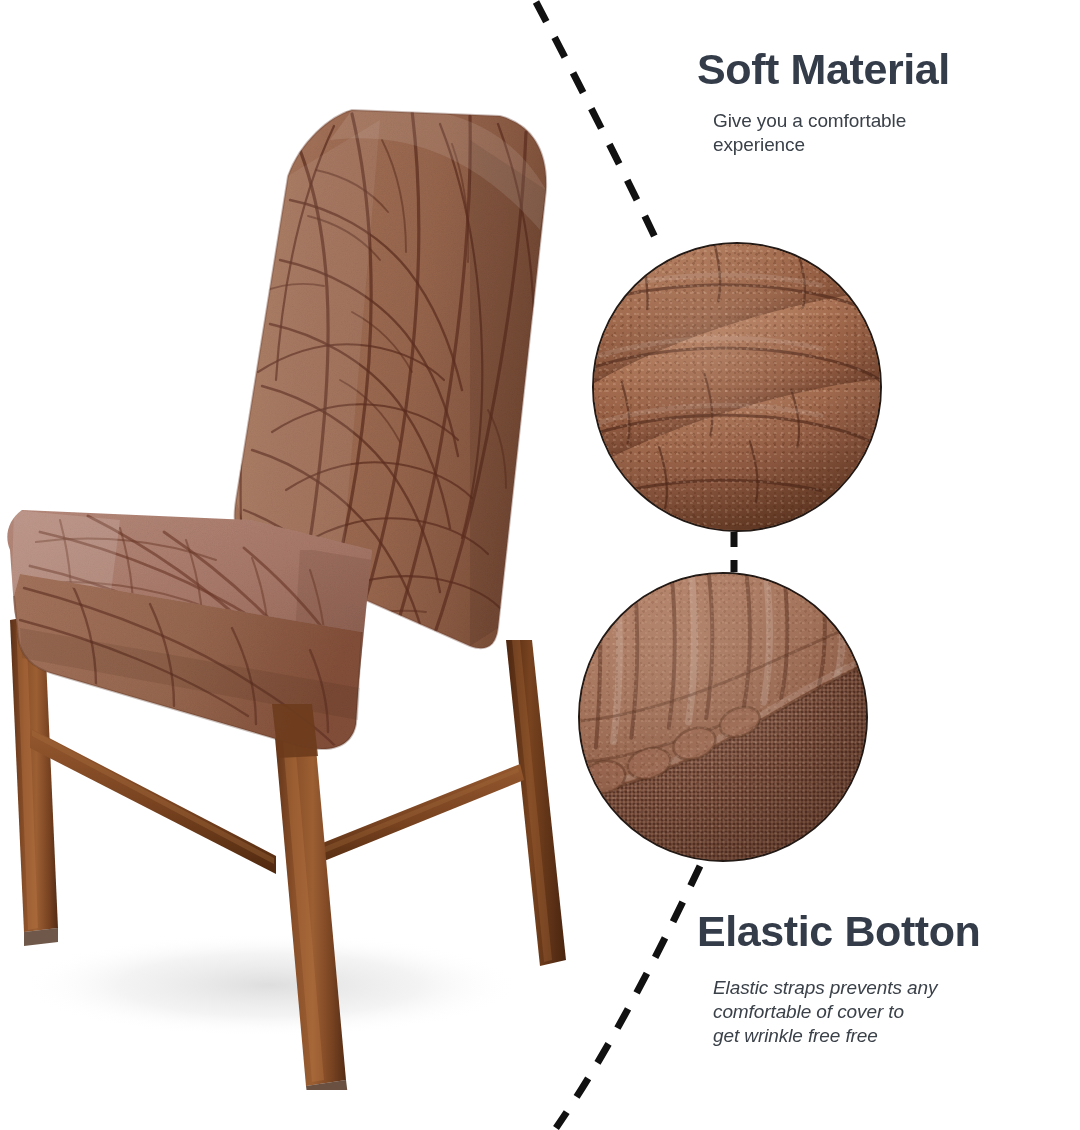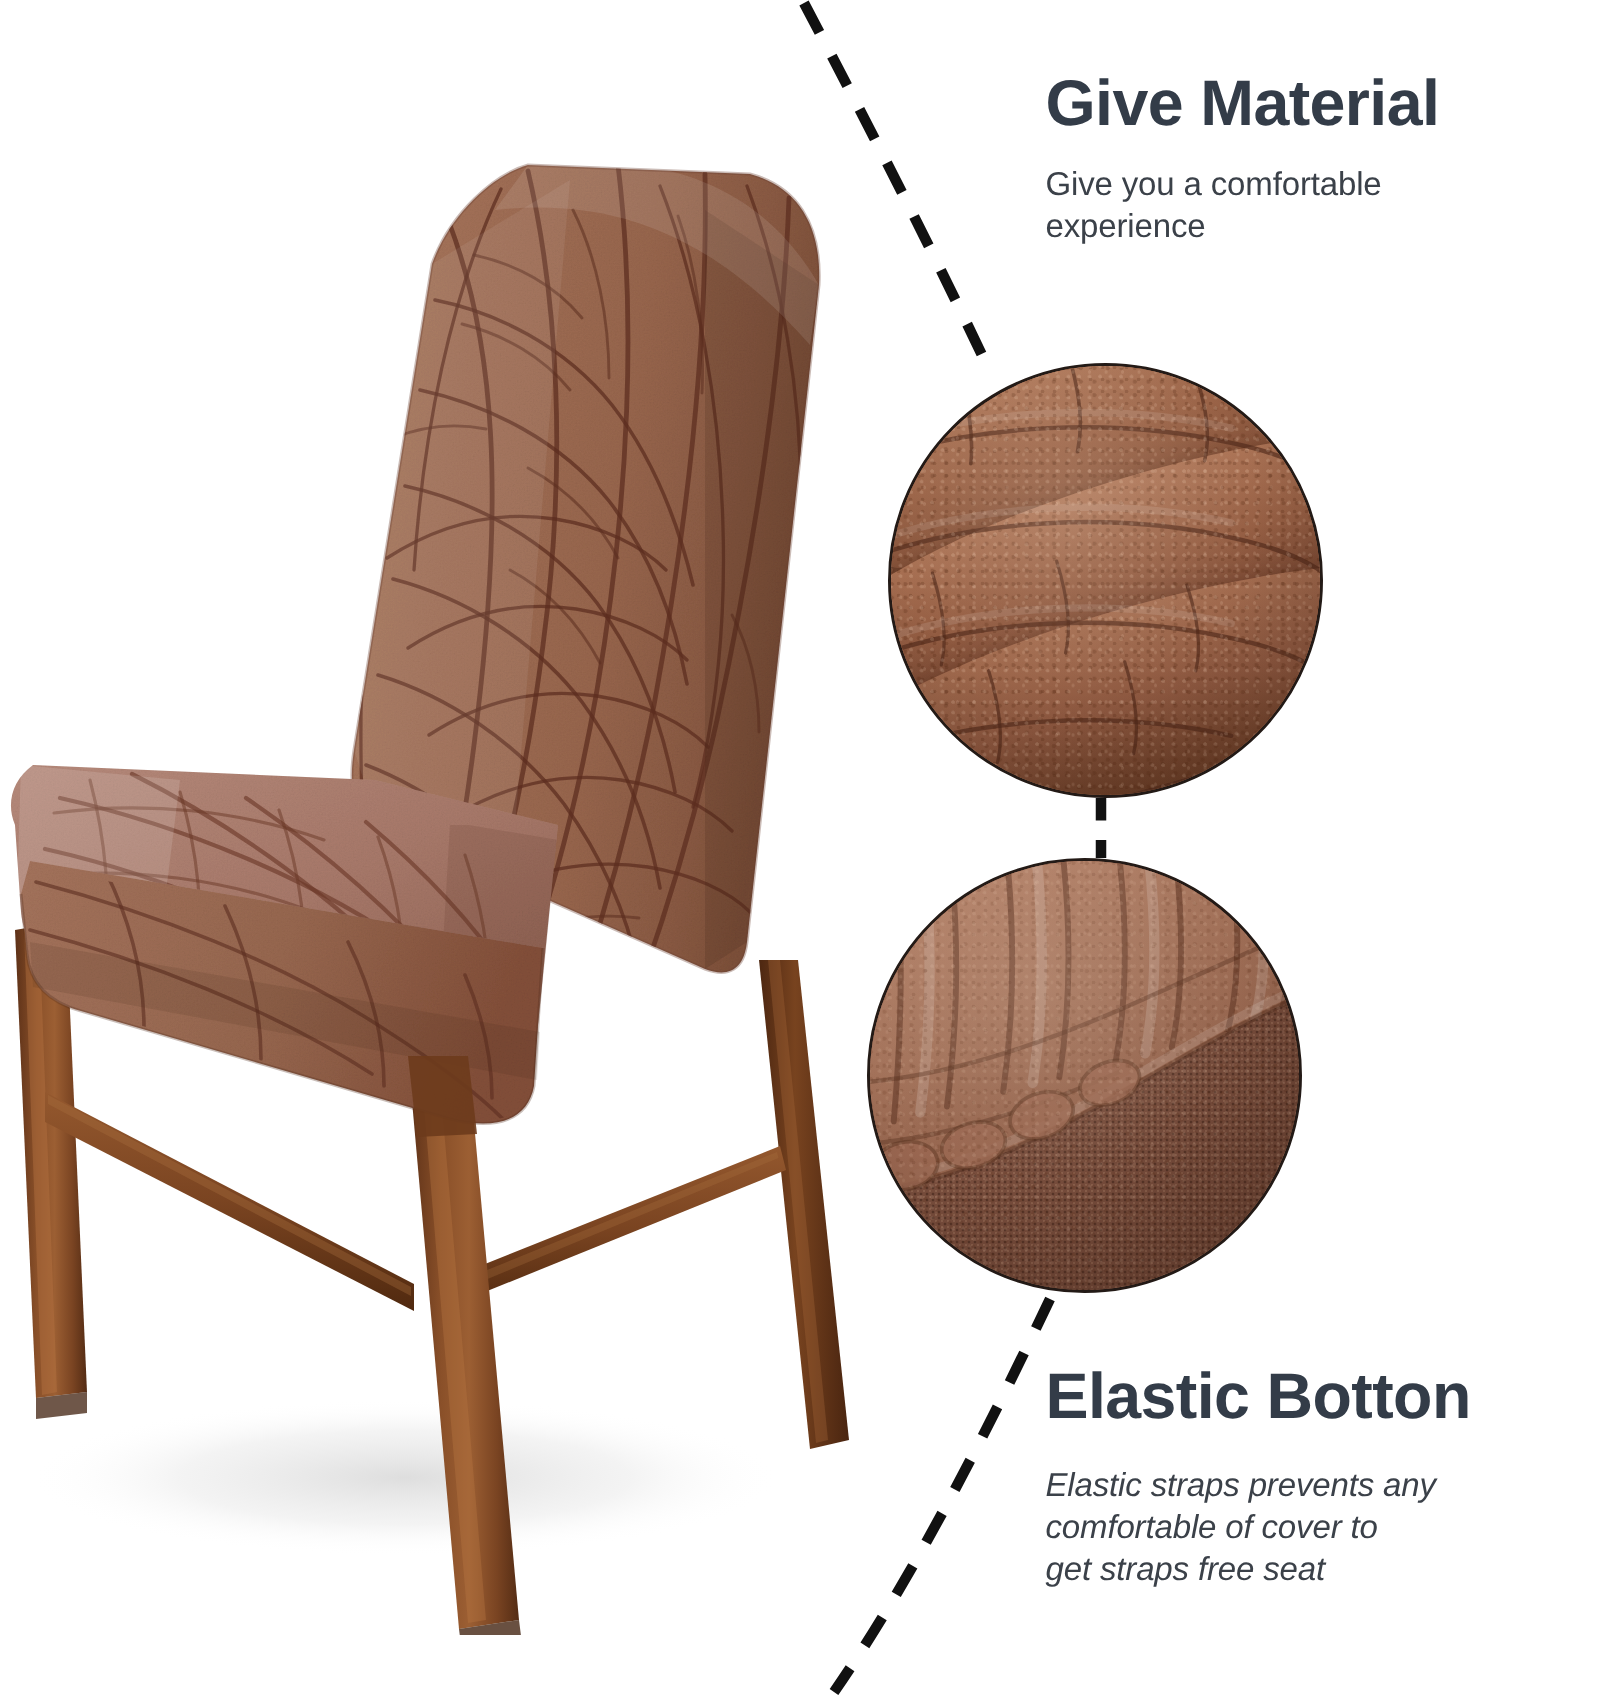--- a/index.html
+++ b/index.html
@@ -15,22 +15,22 @@
   .feature-block { position:absolute; }
   #feature-top    { left:697px; top:46px;  width:360px; }
   #feature-bottom { left:697px; top:908px; width:370px; }
 
   .feature-title {
     font-size:43px; font-weight:bold; letter-spacing:-0.4px;
     color:#333c48; line-height:1.08; white-space:nowrap;
   }
   .feature-desc {
     margin-top:17px;
-    font-size:22px; font-weight:normal; letter-spacing:-0.1px;
-    color:#3b4149; line-height:1.26;
+    font-size:19px; font-weight:normal; letter-spacing:-0.1px;
+    color:#3b4149; line-height:1.26;margin-left:16px;
   }
   #feature-bottom .feature-desc { margin-top:22px;font-style:italic; }
 
   
   #divider-curve, #circle-connector { position:absolute; left:0; top:0;
     width:1080px; height:1130px; pointer-events:none; }
 
   
   .inset {
     position:absolute; border-radius:50%;
@@ -442,29 +442,29 @@
       </svg>
 
       <div class="fuzz" style="opacity:.6;"></div>
       <div style="position:absolute;inset:0;border-radius:50%;
            background:radial-gradient(circle at 40% 30%, rgba(255,235,215,.14) 0%,
                       rgba(0,0,0,0) 50%, rgba(45,20,10,.32) 100%);"></div>
     </div>
   </div>
 
   <div class="feature-block" id="feature-top">
-    <div class="feature-title">Give Material</div>
+    <div class="feature-title">Soft Material</div>
     <div class="feature-desc">
       <div>Give you a comfortable</div>
       <div>experience</div>
     </div>
   </div>
 
   <div class="feature-block" id="feature-bottom">
     <div class="feature-title">Elastic Botton</div>
     <div class="feature-desc">
       <div>Elastic straps prevents any</div>
       <div>comfortable of cover to</div>
-      <div>get straps free seat</div>
+      <div>get wrinkle free free</div>
     </div>
   </div>
 
 </div>
 
 </body></html>

